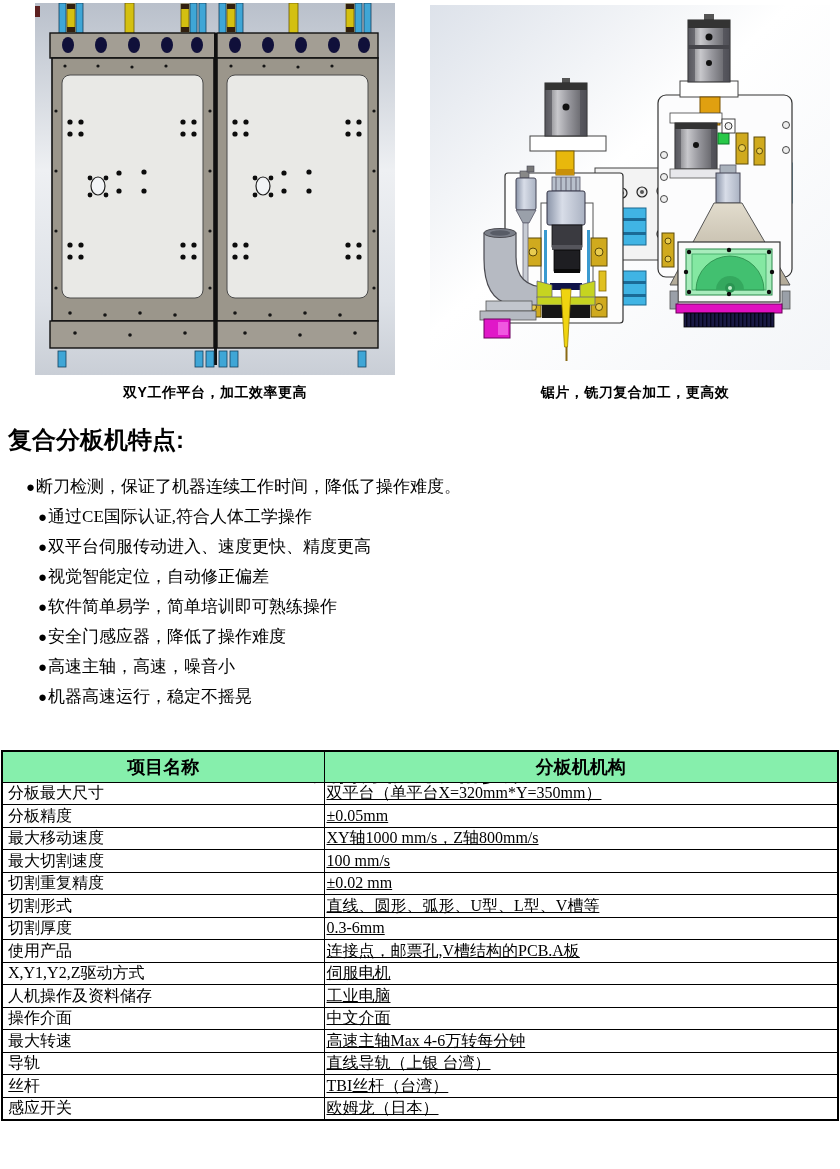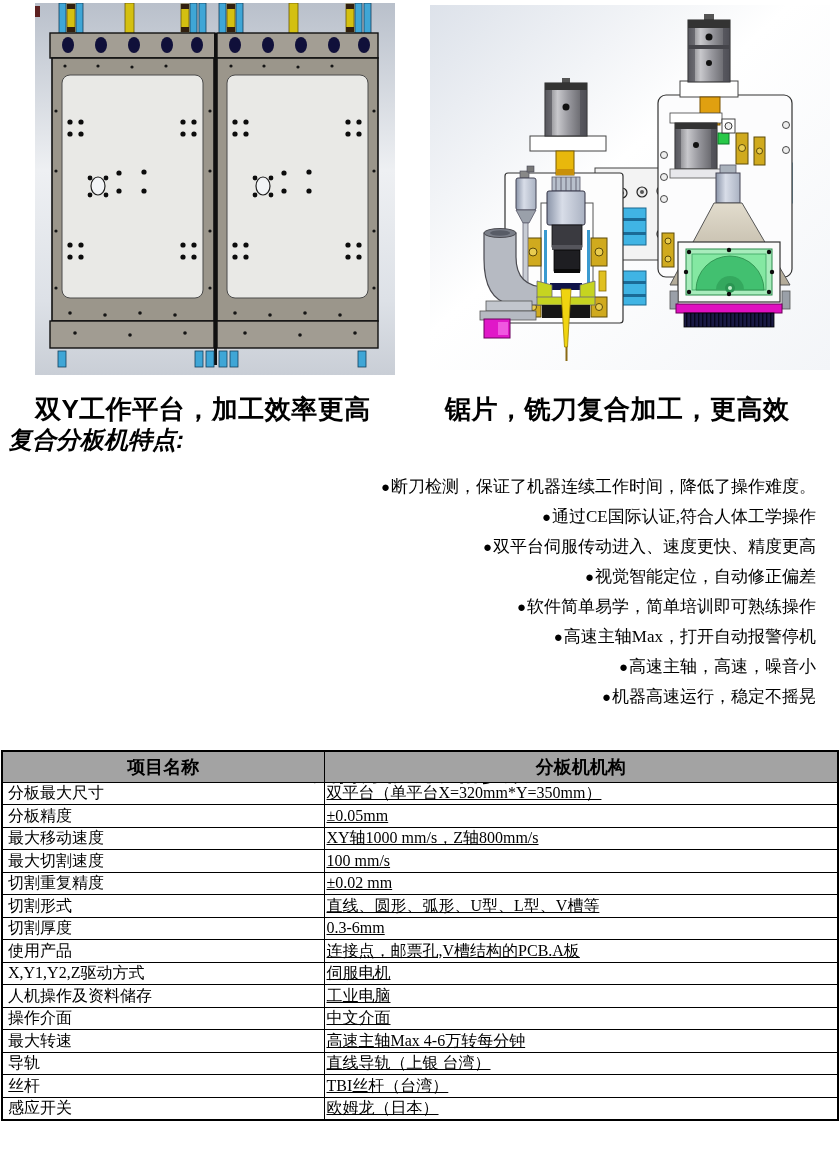--- a/index.html
+++ b/index.html
@@ -9,37 +9,35 @@
     background:#ffffff; overflow:hidden;
     font-family:"Liberation Sans", sans-serif; color:#000;
   }
   .abs { position:absolute; }
 
   
   #render-left  { left:35px;  top:3px;  width:360px; height:372px; }
   #render-right { left:430px; top:5px;  width:400px; height:365px; }
 
   .caption {
-    top:392px; height:24px; text-align:left;
-    font-weight:bold; font-size:26px; letter-spacing:0.5px;
+    top:384px; height:24px; text-align:center;
+    font-weight:bold; font-size:14px; letter-spacing:0.5px;
     font-family:"Liberation Sans","DejaVu Sans",sans-serif;
   }
   #caption-left  { left:35px;  width:360px; }
   #caption-right { left:445px; width:380px; }
 
   #features-heading {
     left:8px; top:424px; font-size:24px; font-weight:bold;
     font-family:"Liberation Sans","DejaVu Sans",sans-serif;
-    font-style:italic;
   }
   #features-list { left:26px; top:472px; width:790px; list-style:none; }
   #features-list li {
     font-size:17px; line-height:29px; white-space:nowrap;
     font-family:"Liberation Serif","DejaVu Serif",serif;
-    text-align:right;
   }
   #features-list li + li { margin-left:12px; }
   #features-list .bullet { font-size:15px; margin-right:1px; }
 
   #specs-title {
     left:0; top:716px; width:840px; text-align:center;
     font-size:24px; font-weight:bold;
     font-family:"Liberation Sans","DejaVu Sans",sans-serif;
     margin-top:40px;
   }
@@ -444,34 +442,34 @@
   <div id="caption-left" class="abs caption">双Y工作平台，加工效率更高</div>
   <div id="caption-right" class="abs caption">锯片，铣刀复合加工，更高效</div>
 
   <div id="features-heading" class="abs">复合分板机特点:</div>
   <ul id="features-list" class="abs">
     <li><span class="bullet">●</span><span>断刀检测，保证了机器连续工作时间，降低了操作难度。</span></li>
     <li><span class="bullet">●</span><span>通过CE国际认证,符合人体工学操作</span></li>
     <li><span class="bullet">●</span><span>双平台伺服传动进入、速度更快、精度更高</span></li>
     <li><span class="bullet">●</span><span>视觉智能定位，自动修正偏差</span></li>
     <li><span class="bullet">●</span><span>软件简单易学，简单培训即可熟练操作</span></li>
-    <li><span class="bullet">●</span><span>高速主轴Max，打开自动报警停机</span></li>
+    <li><span class="bullet">●</span><span>安全门感应器，降低了操作难度</span></li>
     <li><span class="bullet">●</span><span>高速主轴，高速，噪音小</span></li>
     <li><span class="bullet">●</span><span>机器高速运行，稳定不摇晃</span></li>
   </ul>
 
   <div id="specs-title" class="abs">复合分板机规格参数</div>
 
   <table id="specs-table">
     <colgroup>
         <col class="c1">
         <col>
       </colgroup>
     <thead>
-      <tr style="background-color: #a3a3a3; border-radius: 10px;">
+      <tr style="background-color: #86efac; border-radius: 10px;">
         <th>项目名称</th>
         <th>分板机机构</th>
       </tr>
     </thead>
     <tbody>
       <tr>
           <td>分板最大尺寸</td>
           <td class="val">双平台（单平台X=320mm*Y=350mm）</td>
         </tr>
       <tr>

